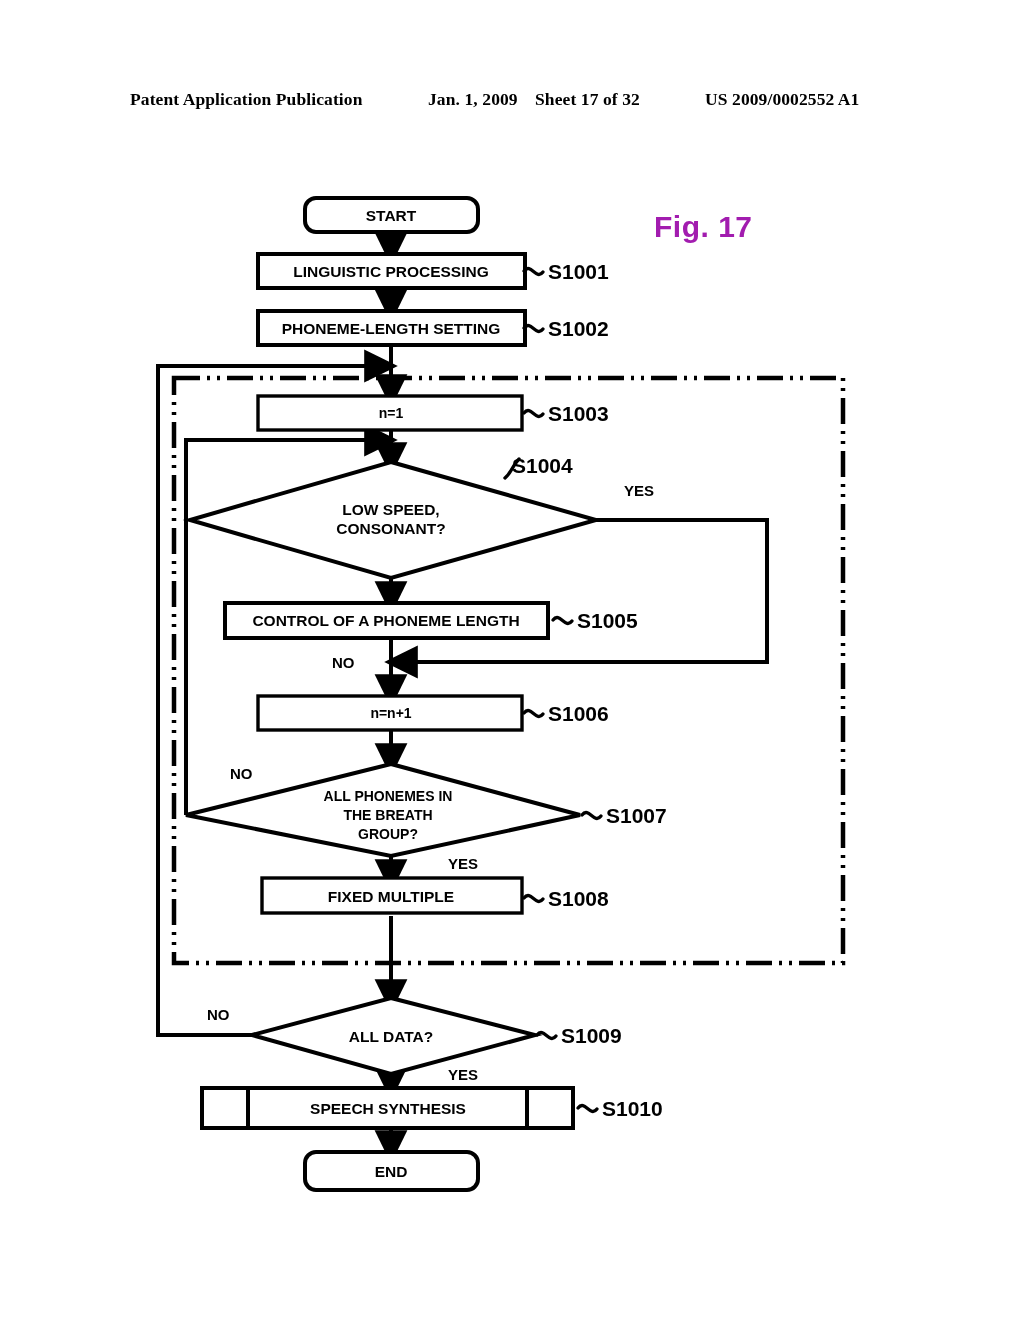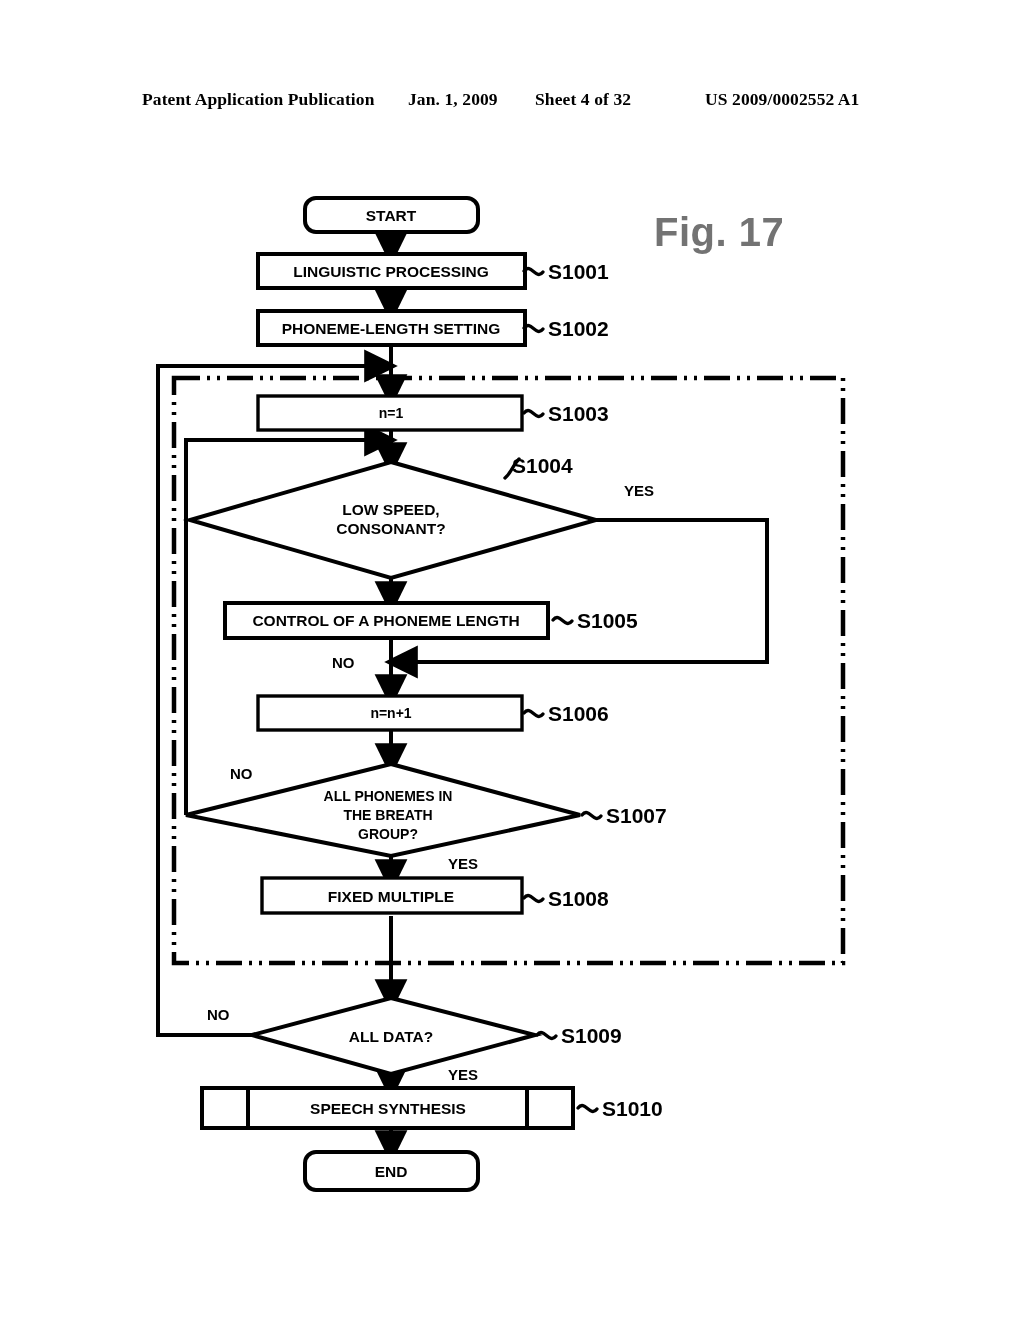--- a/index.html
+++ b/index.html
@@ -28,34 +28,34 @@
     width: 1024px;
     height: 26px;
     display: flex;
     align-items: center;
     font-family: "Liberation Serif", serif;
     font-weight: bold;
     font-size: 17.5px;
     color: #000;
     letter-spacing: 0.1px;
   }
-  .pat-header .h-pub   { position: absolute; left: 130px; margin-left: 12px; }
-  .pat-header .h-date  { position: absolute; left: 408px; text-align: right; }
+  .pat-header .h-pub   { position: absolute; left: 130px; }
+  .pat-header .h-date  { position: absolute; left: 428px; text-align: right; }
   .pat-header .h-sheet { position: absolute; left: 535px; }
   .pat-header .h-num   { position: absolute; left: 705px; }
 
   
   .fig-label {
     position: absolute;
     left: 654px;
     top: 210px;
     font-family: "Liberation Sans", sans-serif;
     font-weight: bold;
-    font-size: 40px;
-    color: #737373;
+    font-size: 30px;
+    color: #a21caf;
     letter-spacing: 0.5px;
   }
 
   
   svg.flow {
     position: absolute;
     left: 0;
     top: 0;
     width: 1024px;
     height: 1320px;
@@ -82,21 +82,21 @@
   }
 </style>
 </head>
 <body>
 
 <div class="page">
 
   <div class="pat-header">
     <span class="h-pub">Patent Application Publication</span>
     <span class="h-date">Jan. 1, 2009</span>
-    <span class="h-sheet">Sheet 4 of 32</span>
+    <span class="h-sheet">Sheet 17 of 32</span>
     <span class="h-num">US 2009/0002552 A1</span>
   </div>
 
   <div class="fig-label">Fig. 17</div>
 
   <svg class="flow" viewBox="0 0 1024 1320">
     <defs>
       <marker id="arrow" markerWidth="9" markerHeight="9" refX="4.2" refY="4.5" orient="auto" markerUnits="strokeWidth">
         <path d="M0,0.4 L8.4,4.5 L0,8.6 z" fill="#000"></path>
       </marker>

